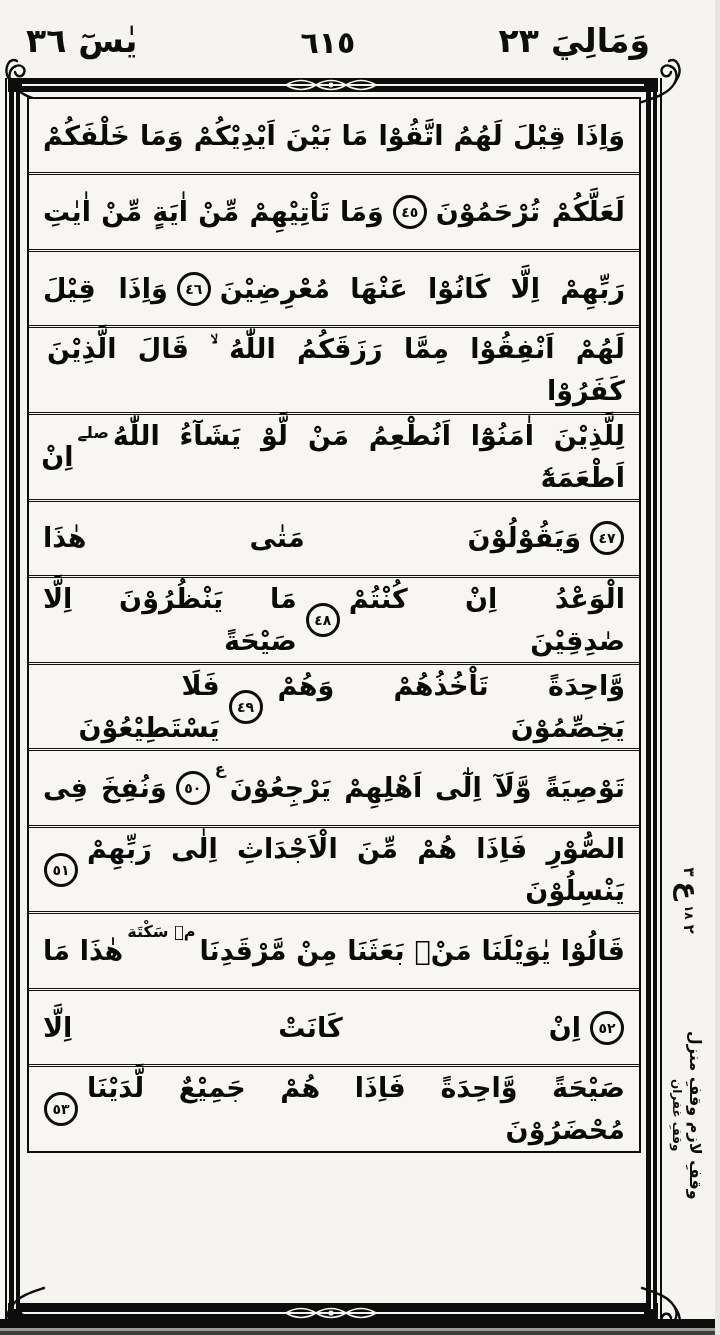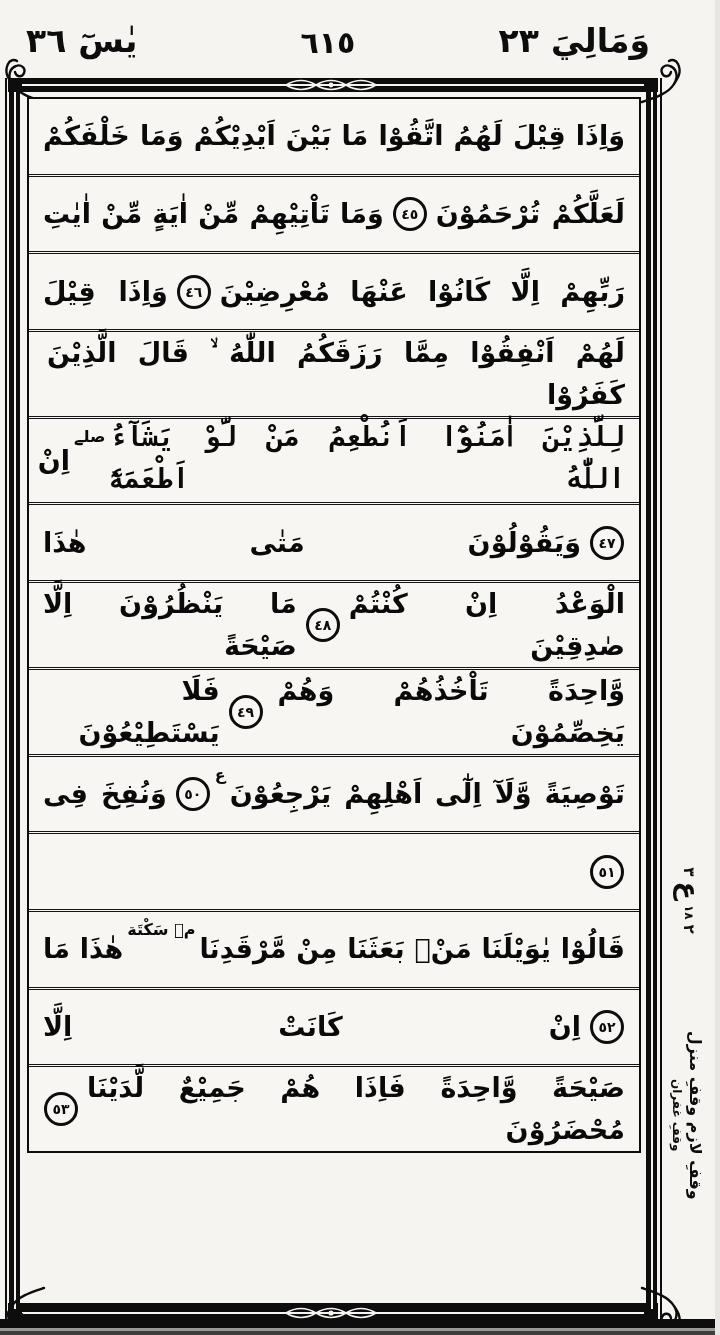--- a/index.html
+++ b/index.html
@@ -148,40 +148,41 @@
         <span class="seg-text" style="flex-grow: 24;">لَعَلَّكُمْ تُرْحَمُوْنَ</span>
         <span class="verse-badge">٤٥</span>
         <span class="seg-text" style="flex-grow: 44;">وَمَا تَاْتِيْهِمْ مِّنْ اٰيَةٍ مِّنْ اٰيٰتِ</span>
       </div><div class="row">
         <span class="seg-text" style="flex-grow: 46;">رَبِّهِمْ اِلَّا كَانُوْا عَنْهَا مُعْرِضِيْنَ</span>
         <span class="verse-badge">٤٦</span>
         <span class="seg-text" style="flex-grow: 14;">وَاِذَا قِيْلَ</span>
       </div><div class="row">
         <span class="seg-text" style="flex-grow: 73; margin-left: 8px;">لَهُمْ اَنْفِقُوْا مِمَّا رَزَقَكُمُ اللّٰهُ ۙ قَالَ الَّذِيْنَ كَفَرُوْا</span>
       </div><div class="row">
-        <span class="seg-text" style="flex-grow: 72; font-family: Liberation Mono, monospace;">لِلَّذِيْنَ اٰمَنُوْٓا اَنُطْعِمُ مَنْ لَّوْ يَشَآءُ اللّٰهُ اَطْعَمَهٗٓ</span>
+        <span class="seg-text" style="flex-grow: 72;">لِلَّذِيْنَ اٰمَنُوْٓا اَنُطْعِمُ مَنْ لَّوْ يَشَآءُ اللّٰهُ اَطْعَمَهٗٓ</span>
         <span class="seg-mark">صلے</span>
         <span class="seg-text" style="flex-grow: 4;">اِنْ</span>
       </div><div class="row">
         <span class="verse-badge">٤٧</span>
         <span class="seg-text" style="flex-grow: 26;">وَيَقُوْلُوْنَ مَتٰى هٰذَا</span>
       </div><div class="row">
         <span class="seg-text" style="flex-grow: 34;">الْوَعْدُ اِنْ كُنْتُمْ صٰدِقِيْنَ</span>
         <span class="verse-badge">٤٨</span>
         <span class="seg-text" style="flex-grow: 32;">مَا يَنْظُرُوْنَ اِلَّا صَيْحَةً</span>
       </div><div class="row">
         <span class="seg-text" style="flex-grow: 44; margin-left: 10px;">وَّاحِدَةً تَاْخُذُهُمْ وَهُمْ يَخِصِّمُوْنَ</span>
         <span class="verse-badge">٤٩</span>
         <span class="seg-text" style="flex-grow: 22;">فَلَا يَسْتَطِيْعُوْنَ</span>
       </div><div class="row">
         <span class="seg-text" style="flex-grow: 48;">تَوْصِيَةً وَّلَآ اِلٰٓى اَهْلِهِمْ يَرْجِعُوْنَ</span>
         <span class="seg-mark">ع</span>
         <span class="verse-badge">٥٠</span>
         <span class="seg-text" style="flex-grow: 12;">وَنُفِخَ فِى</span>
       </div><div class="row">
+        <span class="seg-text" style="flex-grow: 70;">الصُّوْرِ فَاِذَا هُمْ مِّنَ الْاَجْدَاثِ اِلٰى رَبِّهِمْ يَنْسِلُوْنَ</span>
         <span class="verse-badge">٥١</span>
       </div><div class="row">
         <span class="seg-text" style="flex-grow: 54;">قَالُوْا يٰوَيْلَنَا مَنْۢ بَعَثَنَا مِنْ مَّرْقَدِنَا</span>
         <span class="seg-mark">مۘ سَكْتَة</span>
         <span class="seg-text" style="flex-grow: 9;">هٰذَا مَا</span>
       </div><div class="row">
         <span class="verse-badge">٥٢</span>
         <span class="seg-text" style="flex-grow: 19;">اِنْ كَانَتْ اِلَّا</span>
       </div><div class="row">
         <span class="seg-text" style="flex-grow: 65;">صَيْحَةً وَّاحِدَةً فَاِذَا هُمْ جَمِيْعٌ لَّدَيْنَا مُحْضَرُوْنَ</span>

